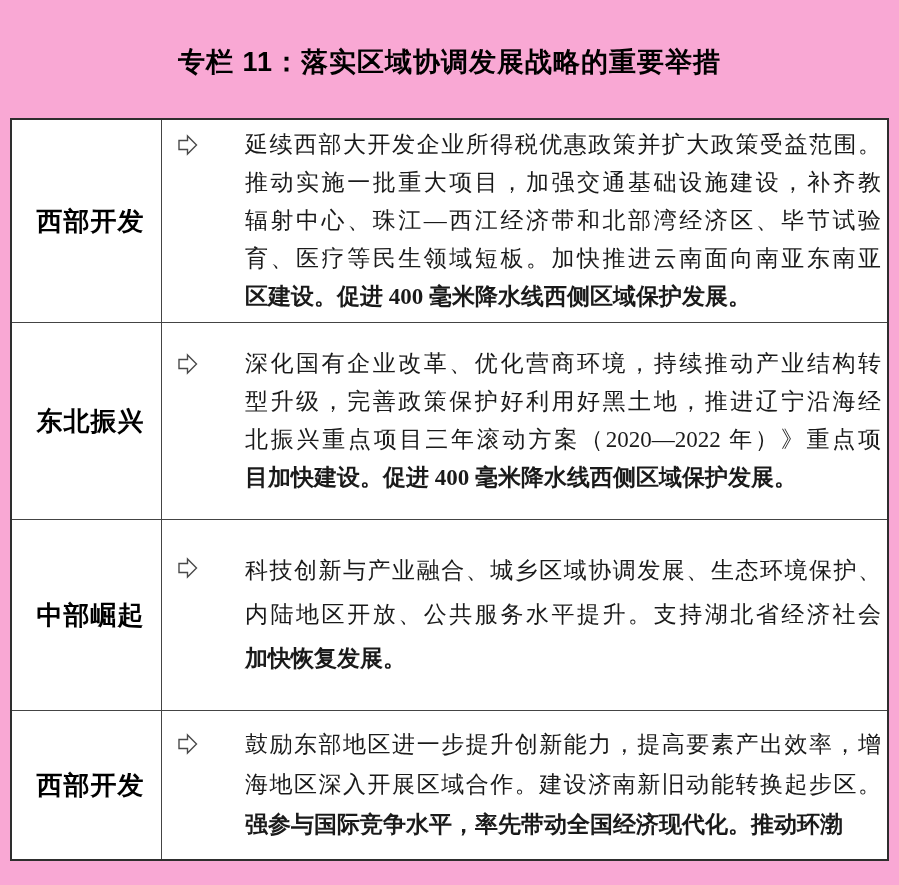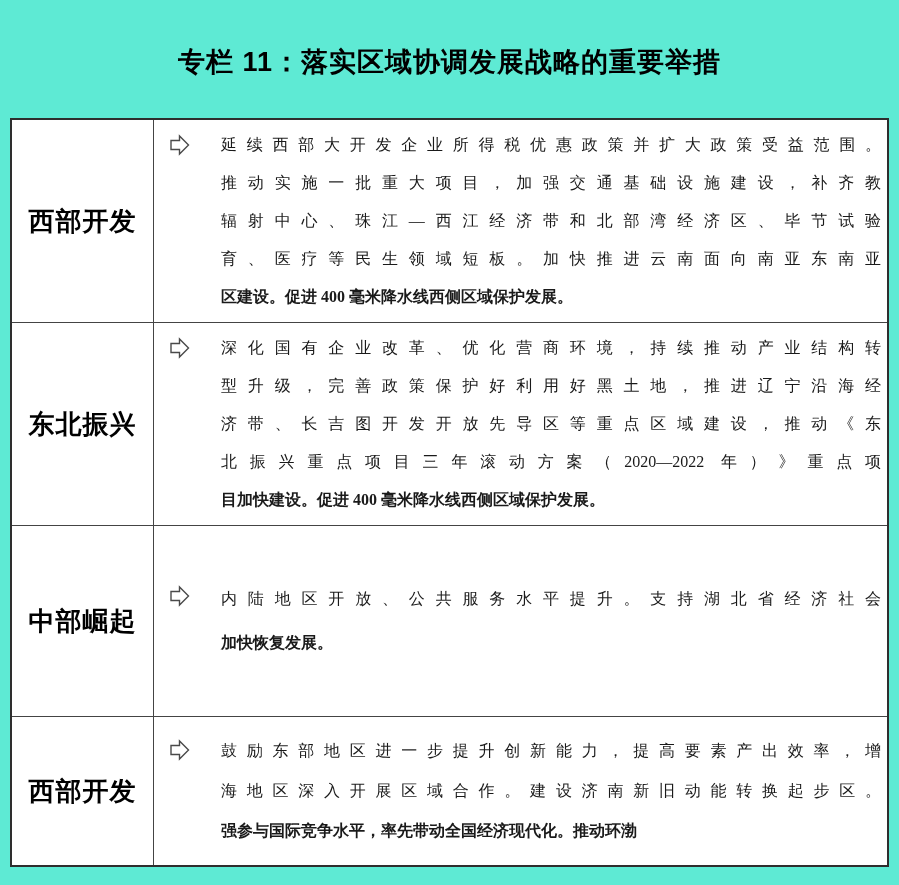--- a/index.html
+++ b/index.html
@@ -1,20 +1,20 @@
 <!DOCTYPE html>
 <html><head>
 <meta charset="utf-8">
 <style>
   * { margin: 0; padding: 0; box-sizing: border-box; }
   html, body { background: #ffffff; }
   body { width: 899px; height: 885px; overflow: hidden; }
   .page {
     width: 899px; height: 885px;
-    background: #5eead4;
+    background: #f9a8d4;
     color: #141414;
     font-family: "Liberation Serif", "DejaVu Serif", serif;
     position: relative;
   }
   .title {
     font-family: "Liberation Sans", "DejaVu Sans", sans-serif;
     font-weight: bold;
     font-size: 27px;
     letter-spacing: 1px;
     color: #000000;
@@ -30,34 +30,36 @@
   .row:first-child { border-top: none; }
   .label-cell {
     flex: 0 0 142px;
     border-right: 1px solid #444444;
     display: flex; align-items: center; justify-content: center;
     font-family: "Liberation Sans", "DejaVu Sans", sans-serif;
     font-weight: bold;
     font-size: 26px;
     letter-spacing: 1px;
     color: #000000;
+    margin-left: 8px;
   }
   .content-cell {
     flex: 1 1 auto;
     display: flex; align-items: center;
     padding: 6px 6px 6px 15px;
   }
   .content-inner { display: flex; align-items: flex-start; width: 100%; }
   .bullet { flex: 0 0 21px; margin-right: 31px; position: relative; top: 8px; }
   .bullet svg { display: block; }
   .text {
     flex: 1 1 auto;
-    font-size: 16px;
+    font-size: 23px;
     line-height: 38px;
     color: #1a1a1a;
+    margin-left: 16px;
   }
   .row:nth-child(3) .text { line-height: 44px; }
   .row:nth-child(4) .text { line-height: 40px; }
   .line { text-align: justify; text-align-last: justify; }
   .line:last-child { text-align-last: left; font-weight: bold; }
   .row:nth-child(1) { min-height: 202px; }
   .row:nth-child(2) { min-height: 197px; }
   .row:nth-child(3) { min-height: 191px; }
   .row:nth-child(4) { min-height: 149px; }
 </style>
@@ -91,37 +93,37 @@
         <div class="content-cell">
           <div class="content-inner">
             <span class="bullet">
               <svg width="21" height="22" viewBox="0 0 21 22" xmlns="http://www.w3.org/2000/svg">
                 <polygon points="2,6.5 10.5,6.5 10.5,2 19.5,11 10.5,20 10.5,15.5 2,15.5" fill="#ffffff" stroke="#4a4a4a" stroke-width="1.4" stroke-linejoin="miter"></polygon>
               </svg>
             </span>
             <div class="text">
               <div class="line">深化国有企业改革、优化营商环境，持续推动产业结构转</div>
               <div class="line">型升级，完善政策保护好利用好黑土地，推进辽宁沿海经</div>
-              <div class="line">济带、长吉图开发开放先导区等重点区域建设，推动《东</div>
               <div class="line">北振兴重点项目三年滚动方案（2020—2022 年）》重点项</div>
               <div class="line">目加快建设。促进 400 毫米降水线西侧区域保护发展。</div>
             </div>
           </div>
         </div>
       </div>
       <div class="row">
         <div class="label-cell">中部崛起</div>
         <div class="content-cell">
           <div class="content-inner">
             <span class="bullet">
               <svg width="21" height="22" viewBox="0 0 21 22" xmlns="http://www.w3.org/2000/svg">
                 <polygon points="2,6.5 10.5,6.5 10.5,2 19.5,11 10.5,20 10.5,15.5 2,15.5" fill="#ffffff" stroke="#4a4a4a" stroke-width="1.4" stroke-linejoin="miter"></polygon>
               </svg>
             </span>
             <div class="text">
+              <div class="line">科技创新与产业融合、城乡区域协调发展、生态环境保护、</div>
               <div class="line">内陆地区开放、公共服务水平提升。支持湖北省经济社会</div>
               <div class="line">加快恢复发展。</div>
             </div>
           </div>
         </div>
       </div>
       <div class="row">
         <div class="label-cell">西部开发</div>
         <div class="content-cell">
           <div class="content-inner">

